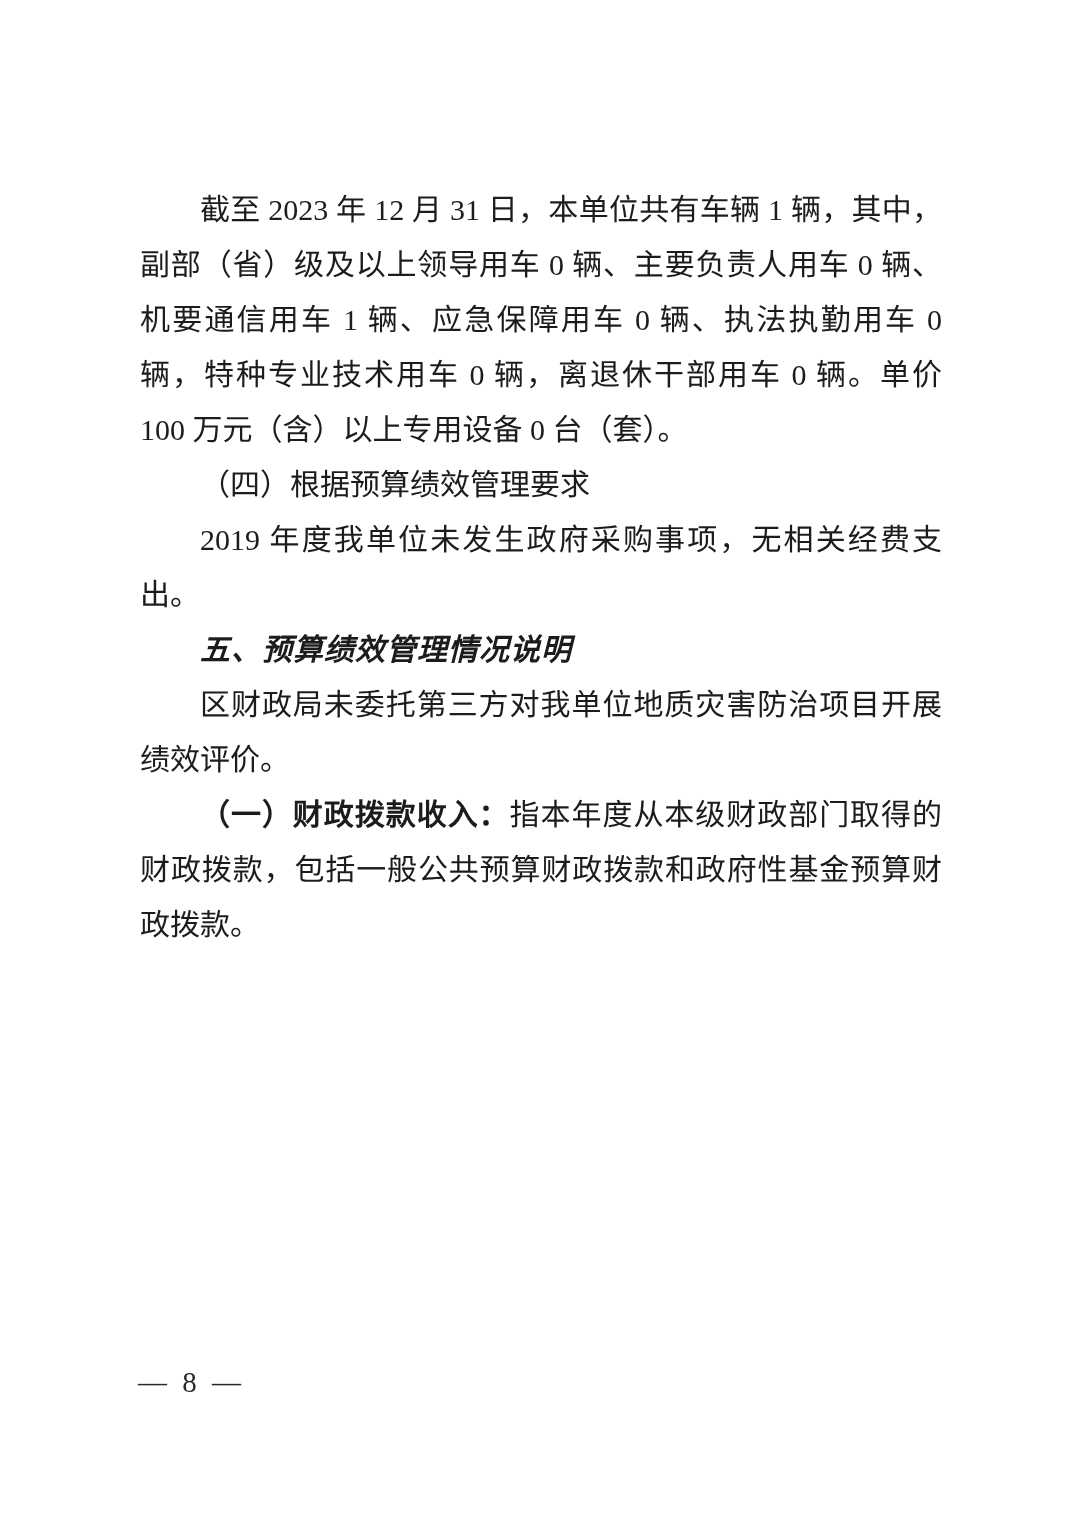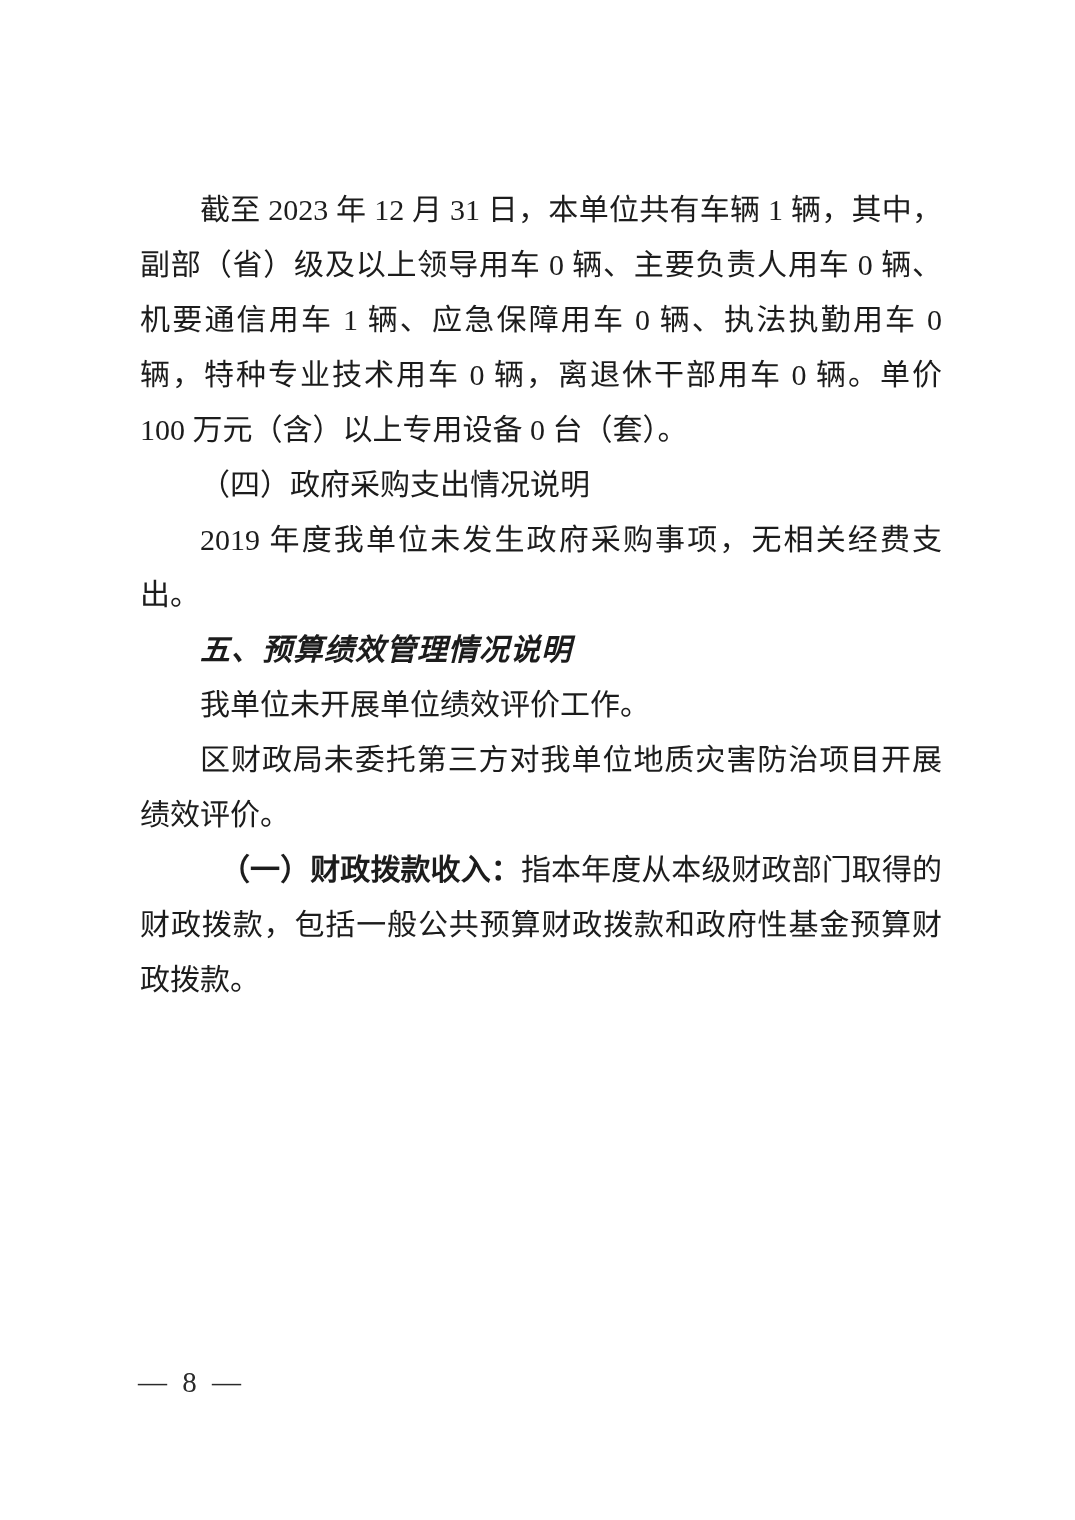--- a/index.html
+++ b/index.html
@@ -38,50 +38,48 @@
   .section-heading {
     margin: 0;
     text-indent: 60px;
     font-family: "Liberation Sans", "DejaVu Sans", sans-serif;
     font-weight: bold;
     letter-spacing: 1px;
     font-style: italic;
   }
   .term-label {
     font-weight: bold;
-    margin-left: 20px;
   }
   .page-footer {
     position: absolute;
     left: 138px;
     top: 1362px;
     font-size: 29px;
     line-height: 40px;
     color: #2a2a2a;
     letter-spacing: 4px;
   }
 </style>
 </head>
 <body>
 
 <div class="page">
   <div class="content">
 
     <p>截至 2023 年 12 月 31 日，本单位共有车辆 1 辆，其中，副部（省）级及以上领导用车 0 辆、主要负责人用车 0 辆、机要通信用车 1 辆、应急保障用车 0 辆、执法执勤用车 0 辆，特种专业技术用车 0 辆，离退休干部用车 0 辆。单价 100 万元（含）以上专用设备 0 台（套）。</p>
 
-    <p class="sub-heading">（四）政府采购支出情况说明</p>
+    <p class="sub-heading">（四）根据预算绩效管理要求</p>
 
     <p>2019 年度我单位未发生政府采购事项，无相关经费支出。</p>
 
     <p class="section-heading">五、预算绩效管理情况说明</p>
 
 
 
 
-    <p>我单位未开展单位绩效评价工作。</p>
 
 
     <p>区财政局未委托第三方对我单位地质灾害防治项目开展绩效评价。</p>
 
 
     <p><span class="term-label">（一）财政拨款收入：</span><span>指本年度从本级财政部门取得的财政拨款，包括一般公共预算财政拨款和政府性基金预算财政拨款。</span></p>
 
   </div>
 
   <div class="page-footer">— 8 —</div>

